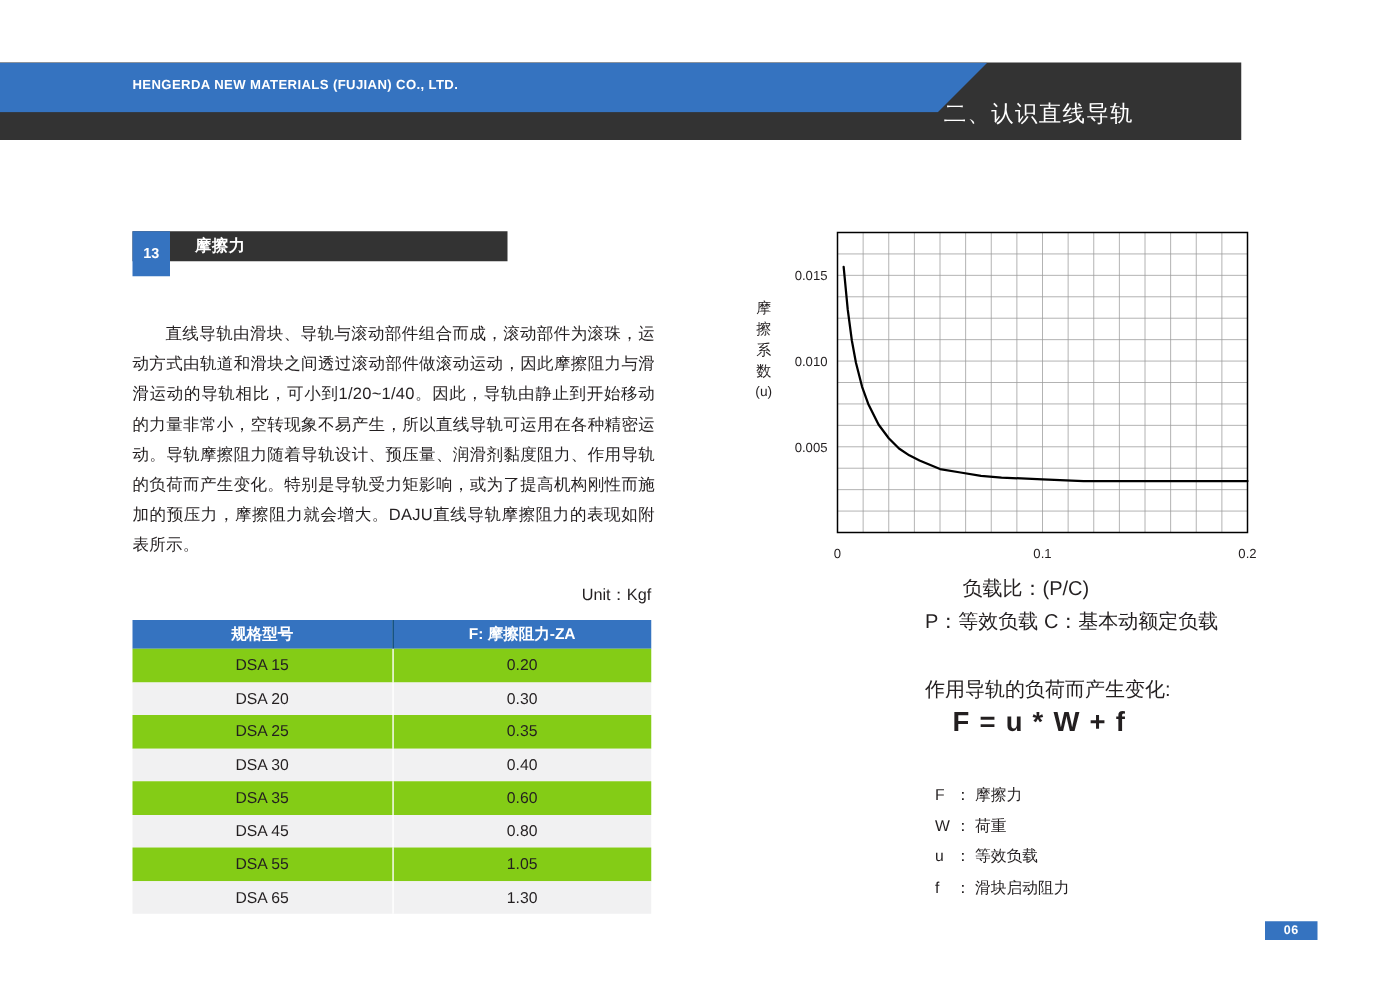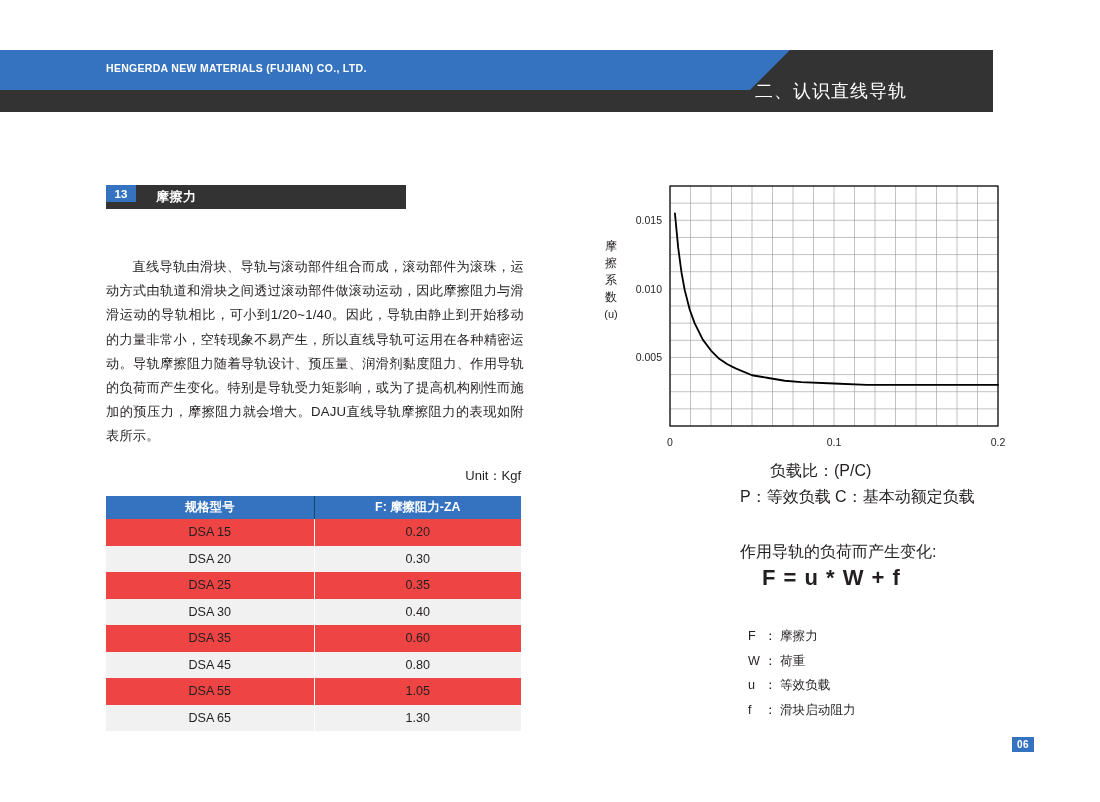--- a/index.html
+++ b/index.html
@@ -62,21 +62,21 @@
     top: 185px;
     width: 300px;
     height: 24px;
     background: #333333;
   }
   .section-num {
     position: absolute;
     left: 106px;
     top: 185px;
     width: 30px;
-    height: 17px;
+    height: 36px;
     background: #3573c0;
     color: #ffffff;
     font-size: 11.5px;
     font-weight: bold;
     display: flex;
     align-items: center;
     justify-content: center;
   }
   .section-label {
     position: absolute;
@@ -134,21 +134,21 @@
     border-right: 1px solid #0c4a6e;
   }
   .spec-table th:last-child { border-right: none; }
   .spec-table td {
     height: 24.5px;
     text-align: center;
     color: #231f20;
     border-right: 1px solid #ffffff;
   }
   .spec-table td:last-child { border-right: none; }
-  .spec-table tr.row-odd td { background: #ef4444; }
+  .spec-table tr.row-odd td { background: #84cc16; }
   .spec-table tr.row-even td { background: #f1f1f2; }
   .spec-table col.c1 { width: 208px; }
   .spec-table col.c2 { width: 207px; }
 
   
   .chart-wrap {
     position: absolute;
     left: 586px;
     top: 170px;
     width: 460px;
@@ -201,21 +201,21 @@
 
   
   .page-num {
     position: absolute;
     left: 1012px;
     top: 737px;
     background: #3573c0;
     color: #ffffff;
     font-size: 10px;
     font-weight: bold;
-    padding: 2px 5px;
+    padding: 2px 15px;
     letter-spacing: 0.5px;
   }
 </style>
 </head>
 <body>
 
 <div class="header">
   <div class="header-blue"></div>
   <div class="header-company">HENGERDA NEW MATERIALS (FUJIAN) CO., LTD.</div>
   <div class="header-title">二、认识直线导轨</div>

